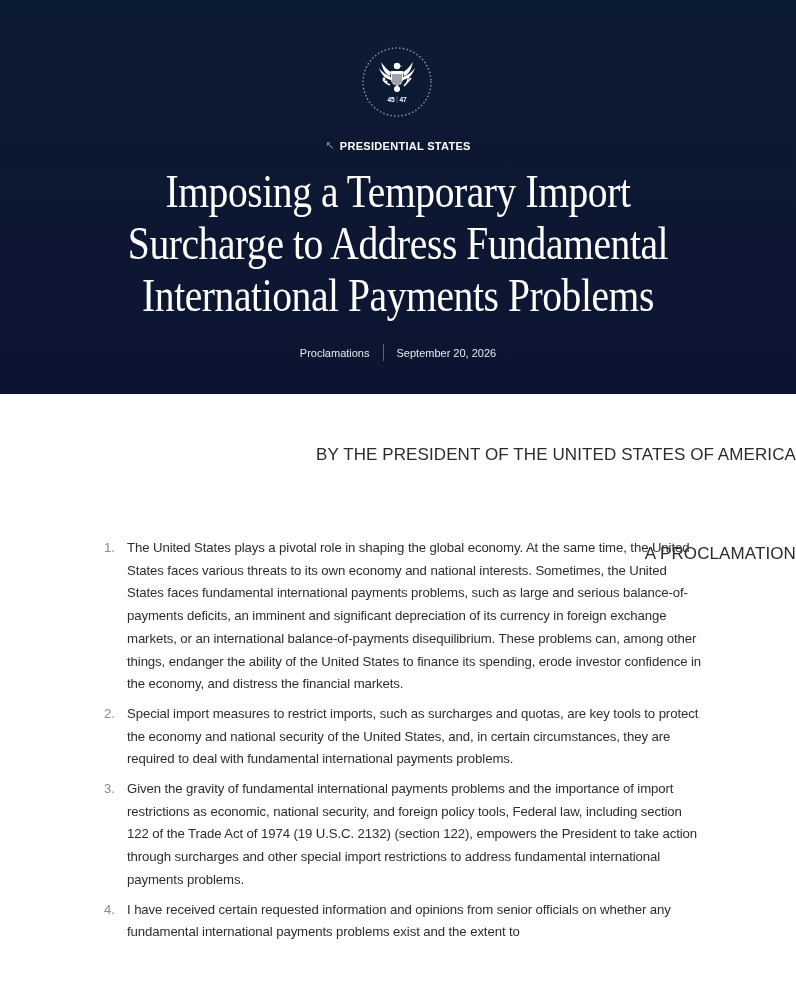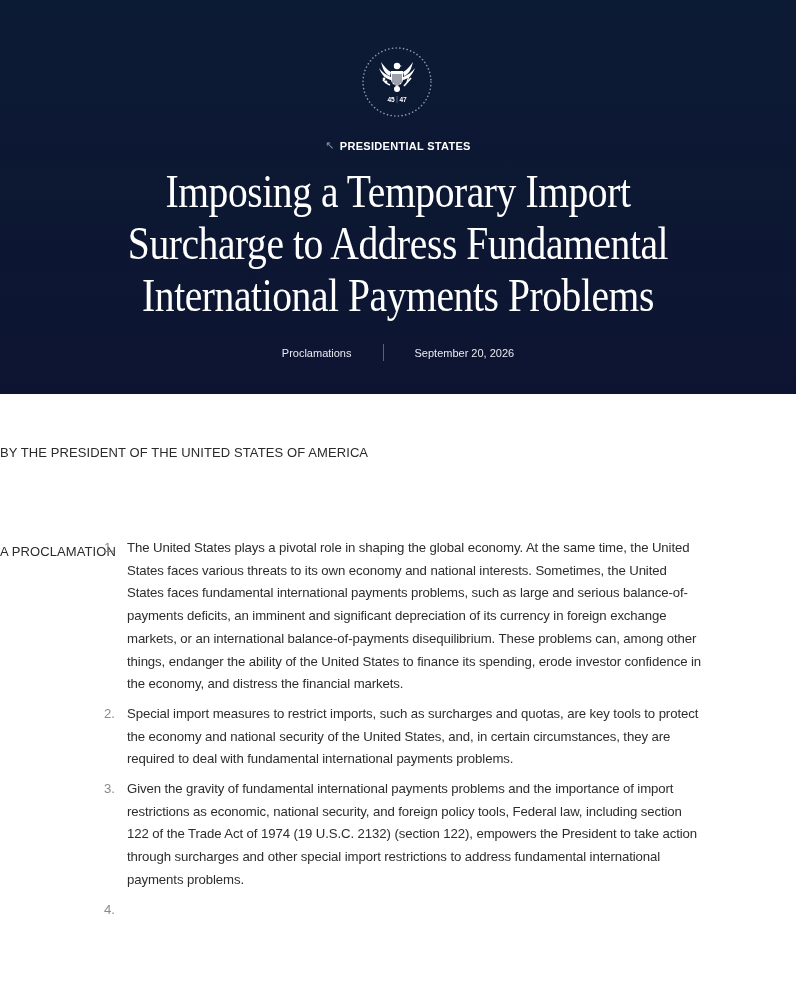--- a/index.html
+++ b/index.html
@@ -24,30 +24,30 @@
       position: absolute; left: 60px; right: 60px; top: 166px;
       font-family: "Liberation Serif", "DejaVu Serif", serif;
       font-size: 46px; line-height: 52px; color: #ffffff; font-weight: normal;
       letter-spacing: -0.5px;
       transform: scaleX(0.86); transform-origin: center top;
     }
     .title span { display: block; white-space: nowrap; }
     .meta {
       position: absolute; left: 0; right: 0; top: 344px;
       display: flex; justify-content: center; align-items: center;
-      font-size: 11px; color: #e8eaf0; gap: 18px;
+      font-size: 11px; color: #e8eaf0;
     }
     .meta .cat { padding-right: 13px; }
     .meta .sep { width: 1px; height: 17px; background: #5a6178; }
     .meta .date { padding-left: 13px; }
 
     .content { position: absolute; left: 0; top: 394px; width: 796px; }
     .preamble {
-      position: absolute; left: 0; right: 0; text-align: left;
-      font-size: 13px; color: #2b2b2b; letter-spacing: 0.1px;
+      position: absolute; left: 0; right: 0; text-align: right;
+      font-size: 17px; color: #2b2b2b; letter-spacing: 0.1px;
     }
     .pre1 { top: 51px; }
     .pre2 { top: 114px; margin-top: 36px; }
 
     ol.body-list {
       position: absolute; left: 104px; top: 143px; width: 600px;
       list-style: none;
     }
     ol.body-list li {
       position: relative; padding-left: 23px;
@@ -127,15 +127,16 @@
     <li>
       <span class="num">2.</span>
       <span>Special import measures to restrict imports, such as surcharges and quotas, are key tools to protect the economy and national security of the United States, and, in certain circumstances, they are required to deal with fundamental international payments problems.</span>
     </li>
     <li>
       <span class="num">3.</span>
       <span>Given the gravity of fundamental international payments problems and the importance of import restrictions as economic, national security, and foreign policy tools, Federal law, including section 122 of the Trade Act of 1974 (19 U.S.C. 2132) (section 122), empowers the President to take action through surcharges and other special import restrictions to address fundamental international payments problems.</span>
     </li>
     <li>
       <span class="num">4.</span>
+      <span>I have received certain requested information and opinions from senior officials on whether any fundamental international payments problems exist and the extent to</span>
     </li>
   </ol>
 </main>
 
 </body></html>

